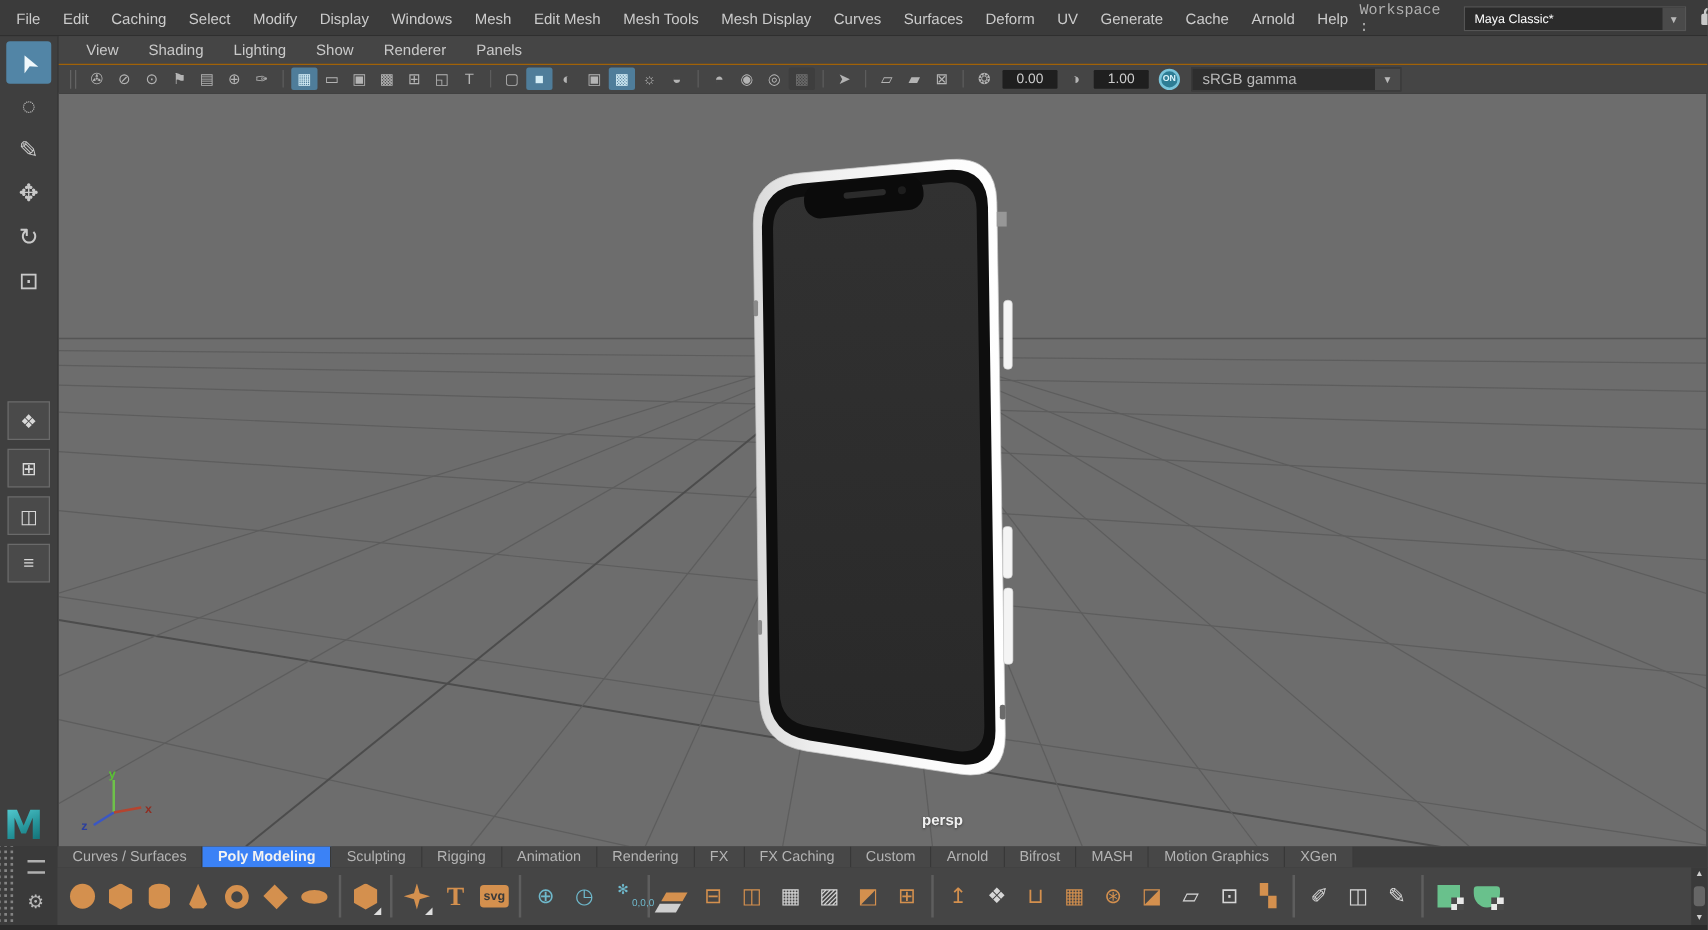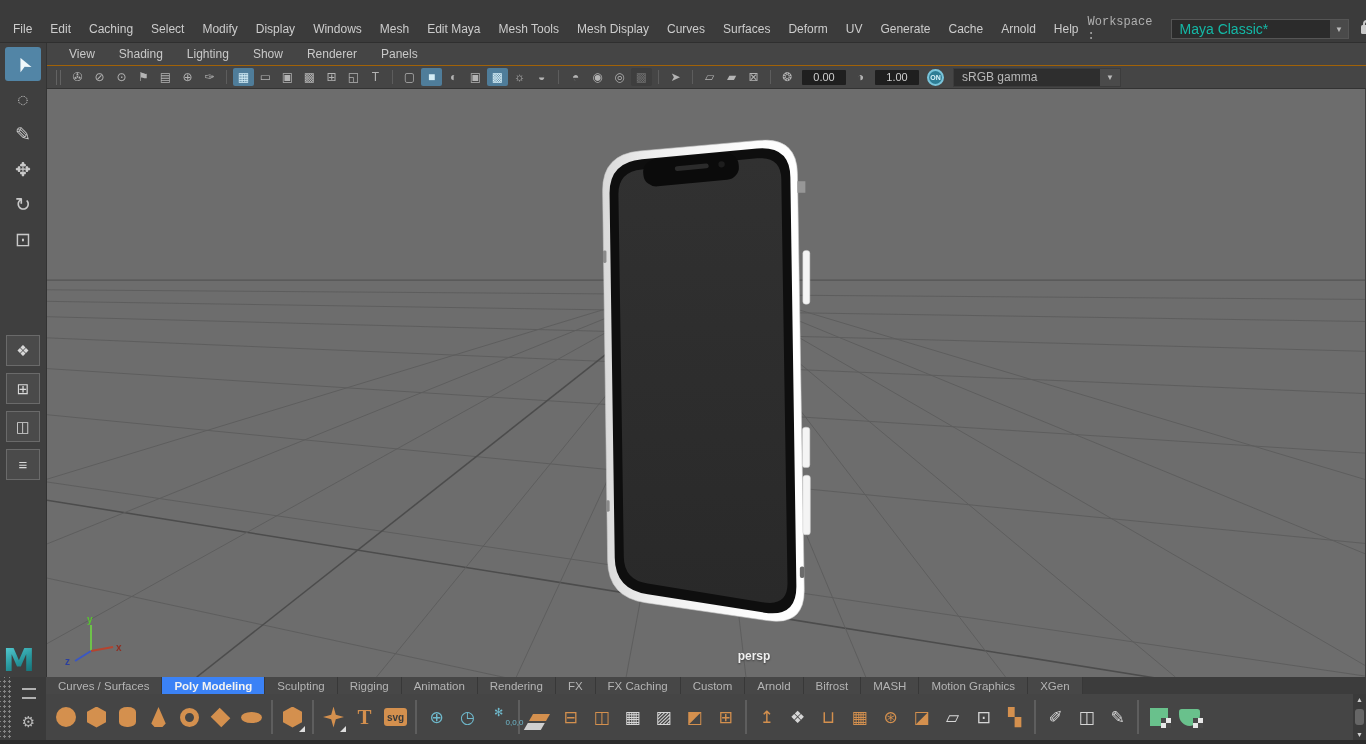--- a/index.html
+++ b/index.html
@@ -1,28 +1,28 @@
 <!DOCTYPE html>
 <html><head>
 <meta charset="utf-8">
 <style>
   html,body{margin:0;padding:0;width:1366px;height:744px;overflow:hidden;
     background:#3a3a3a;font-family:"Liberation Sans","DejaVu Sans",sans-serif;}
   .app{display:flex;flex-direction:column;width:1366px;height:744px;}
 
   
   .menubar{height:26px;background:#3b3b3b;display:flex;align-items:center;
-    justify-content:space-between;padding:16px 10px 0 4px;border-bottom:1px solid #2f2f2f;flex:0 0 auto;}
+    justify-content:space-between;padding:2px 10px 0 4px;border-bottom:1px solid #2f2f2f;flex:0 0 auto;}
   .menu-items{display:flex;}
   .menu-item{color:#cccccc;font-size:12px;padding:0 9px;line-height:26px;cursor:default;white-space:nowrap;}
   .workspace{display:flex;align-items:center;gap:8px;}
   .ws-label{color:#b0b0b0;font-size:12px;font-family:Liberation Mono, monospace;}
   .ws-dd{width:178px;height:18px;background:#2b2b2b;border:1px solid #555;display:flex;
     align-items:center;justify-content:space-between;padding-left:8px;}
-  .ws-dd .val{color:#14b8a6;font-size:14px;}
+  .ws-dd .val{color:#ffffff;font-size:10px;}
   .dd-arrow{width:18px;height:100%;background:#4a4a4a;color:#b9b9b9;font-size:8px;
     display:flex;align-items:center;justify-content:center;}
   .lock{width:12px;height:9px;background:#c9c9c9;border-radius:1.5px;position:relative;margin-left:4px;}
   .lock::before{content:"";position:absolute;top:-5px;left:2px;width:8px;height:6px;
     border:2px solid #c9c9c9;border-bottom:none;border-radius:4px 4px 0 0;box-sizing:border-box;}
   .lock::after{content:"";position:absolute;left:5px;top:3px;width:2px;height:4px;background:#555;}
 
   
   .main{flex:1;display:flex;min-height:0;}
   .toolbox{width:46px;background:#3f3f3f;display:flex;flex-direction:column;align-items:center;
@@ -133,21 +133,21 @@
   <div class="menubar">
     <div class="menu-items" id="menu-items">
         <div class="menu-item">File</div>
         <div class="menu-item">Edit</div>
         <div class="menu-item">Caching</div>
         <div class="menu-item">Select</div>
         <div class="menu-item">Modify</div>
         <div class="menu-item">Display</div>
         <div class="menu-item">Windows</div>
         <div class="menu-item">Mesh</div>
-        <div class="menu-item">Edit Maya</div>
+        <div class="menu-item">Edit Mesh</div>
         <div class="menu-item">Mesh Tools</div>
         <div class="menu-item">Mesh Display</div>
         <div class="menu-item">Curves</div>
         <div class="menu-item">Surfaces</div>
         <div class="menu-item">Deform</div>
         <div class="menu-item">UV</div>
         <div class="menu-item">Generate</div>
         <div class="menu-item">Cache</div>
         <div class="menu-item">Arnold</div>
         <div class="menu-item">Help</div>

